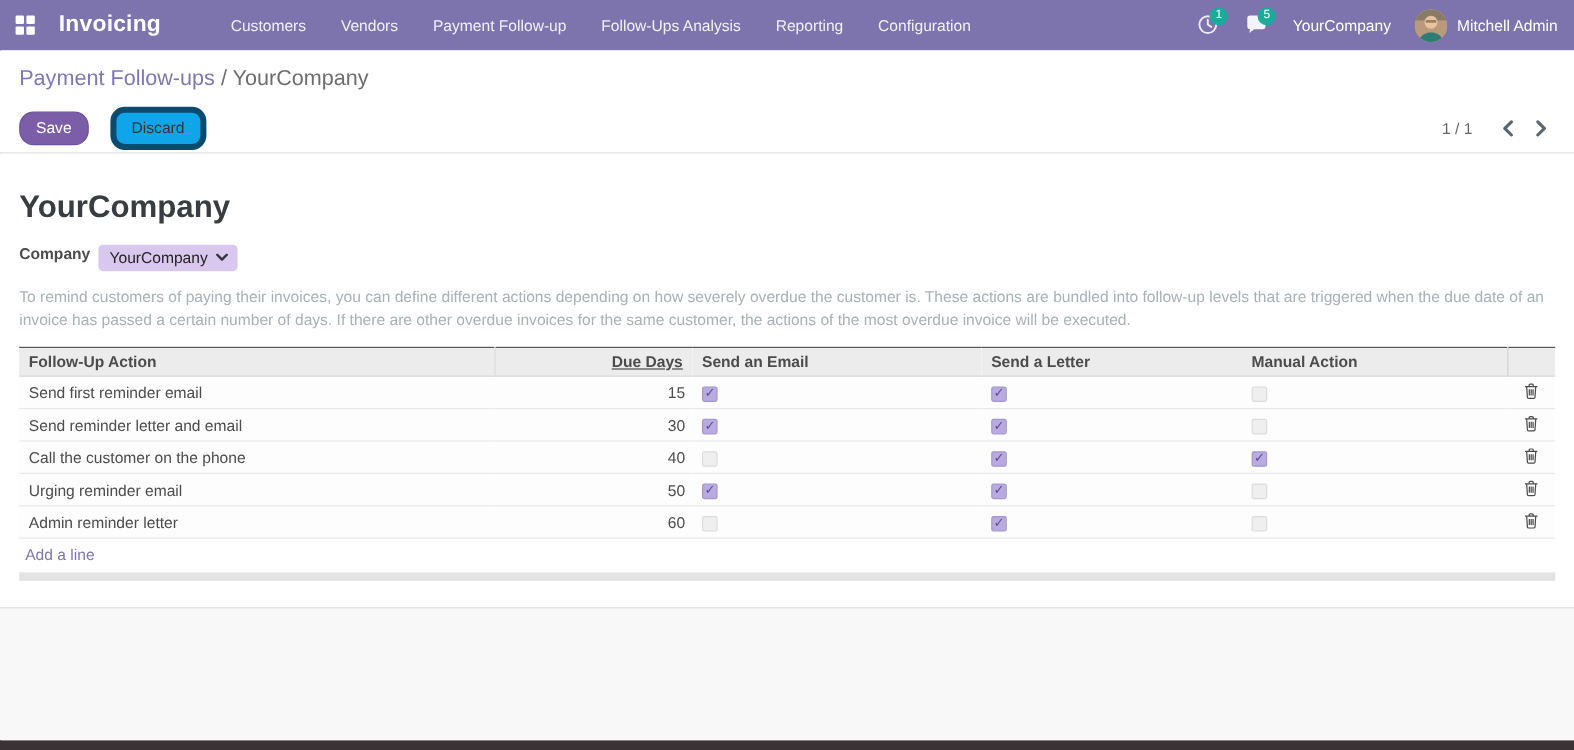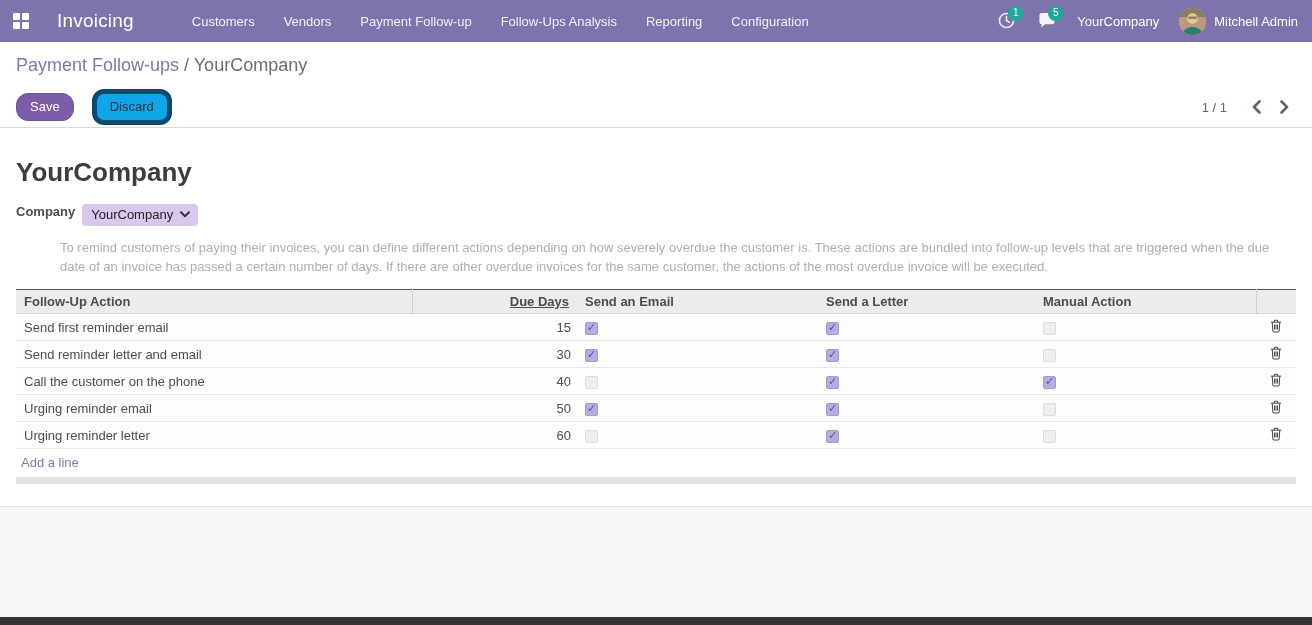--- a/index.html
+++ b/index.html
@@ -6,21 +6,21 @@
   body { font-family:"Liberation Sans","DejaVu Sans",sans-serif; background:#fff; }
   .screen { width:1312px; height:625px; display:flex; flex-direction:column; overflow:hidden;
             position:relative; background:#fff; box-shadow: inset 1px 0 0 #4b433f; }
 
   
   .navbar { height:42px; background:var(--navbar-bg,#7d73ad); display:flex; align-items:center;
             color:#fff; flex:0 0 auto; }
   .apps-btn { margin-left:13px; width:16px; height:16px; display:grid;
               grid-template-columns:7px 7px; grid-template-rows:7px 7px; gap:2px; cursor:pointer; }
   .apps-btn span { background:#fff; border-radius:1px; }
-  .app-name { font-size:19px; margin-left:28px; font-weight:400; letter-spacing:.2px; }
+  .app-name { font-size:19px; margin-left:20px; font-weight:700; letter-spacing:.2px; }
   .nav-menus { display:flex; margin-left:58px; gap:29px; font-size:13px; color:#f2f0f9; }
   .nav-menus .menu-item { cursor:pointer; white-space:nowrap; }
   .nav-right { margin-left:auto; display:flex; align-items:center; gap:20px; margin-right:14px; }
   .systray-icon { position:relative; width:20px; height:20px; cursor:pointer; }
   .badge { position:absolute; top:-5px; left:11px; background:var(--badge,#1aab9b); color:#fff;
            font-size:10px; line-height:14px; min-width:15px; height:15px; border-radius:8px;
            text-align:center; padding:0 4px; }
   .nav-company, .nav-user { font-size:13px; cursor:pointer; }
   .avatar { width:27px; height:27px; border-radius:50%; overflow:hidden; flex:0 0 auto;
             margin-right:-12px; cursor:pointer; background:#caa98a; }
@@ -41,21 +41,21 @@
 
   
   .sheet { height:378px; padding:0 16px; background:#fff; flex:0 0 auto; }
   .sheet-title { font-size:26px; font-weight:bold; color:#383d41; margin-top:29px; }
   .company-row { display:flex; margin-top:16px; gap:7px; }
   .field-label { font-size:13px; font-weight:bold; color:#4c4c4c; }
   .company-select { background:var(--select-bg,#d9c8ee); border-radius:4px; font-size:13px;
                     color:#232326; padding:3px 8px 4px 9px; display:flex; align-items:center;
                     gap:7px; cursor:pointer; }
   .help-text { margin-top:12px; font-size:13px; line-height:19px; color:var(--muted-text,#a9b0b6);
-               max-width:1280px;margin-left:44px; }
+               max-width:1280px; }
 
   
   table.followups { margin-top:13px; width:1280px; border-collapse:collapse; table-layout:fixed; }
   thead tr { background:#ececec; border-top:1px solid #555; border-bottom:1px solid #d4d8dc; }
   th { font-size:13px; font-weight:bold; color:#4c4c4c; text-align:left; padding:4px 8px;
        height:24px; white-space:nowrap; overflow:hidden; }
   th.col-action { border-right:1px solid #cfcfcf; }
   th.col-due { text-align:right;text-decoration:underline; }
   th.col-trash { border-left:1px solid #cfcfcf; }
   tbody tr.data-row { border-bottom:1px solid #e9e9e9; background:#fdfdfd; }
@@ -228,21 +228,21 @@
             <td><span class="o-checkbox checked"></span></td>
             <td><span class="o-checkbox"></span></td>
             <td class="cell-trash"><span class="trash-btn"><svg width="12" height="14" viewBox="0 0 14 16" fill="none" stroke="#4b4b4b" stroke-width="1.2">
                   <path d="M1 3.5h12"></path>
                   <path d="M5 3.5V2.2a1 1 0 0 1 1-1h2a1 1 0 0 1 1 1v1.3"></path>
                   <path d="M2.6 3.5l.7 10.4a1.2 1.2 0 0 0 1.2 1.1h5a1.2 1.2 0 0 0 1.2-1.1l.7-10.4"></path>
                   <path d="M5.2 6.2v6M7 6.2v6M8.8 6.2v6"></path>
                 </svg></span></td>
           </tr>
           <tr class="data-row">
-            <td>Urging reminder letter</td>
+            <td>Admin reminder letter</td>
             <td class="cell-due">60</td>
             <td><span class="o-checkbox"></span></td>
             <td><span class="o-checkbox checked"></span></td>
             <td><span class="o-checkbox"></span></td>
             <td class="cell-trash"><span class="trash-btn"><svg width="12" height="14" viewBox="0 0 14 16" fill="none" stroke="#4b4b4b" stroke-width="1.2">
                   <path d="M1 3.5h12"></path>
                   <path d="M5 3.5V2.2a1 1 0 0 1 1-1h2a1 1 0 0 1 1 1v1.3"></path>
                   <path d="M2.6 3.5l.7 10.4a1.2 1.2 0 0 0 1.2 1.1h5a1.2 1.2 0 0 0 1.2-1.1l.7-10.4"></path>
                   <path d="M5.2 6.2v6M7 6.2v6M8.8 6.2v6"></path>
                 </svg></span></td>

